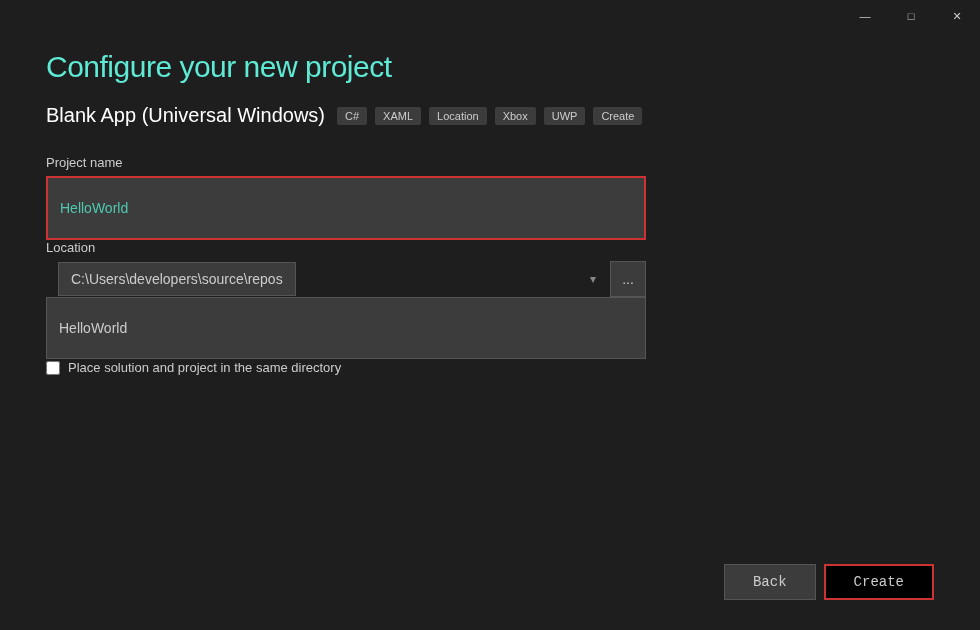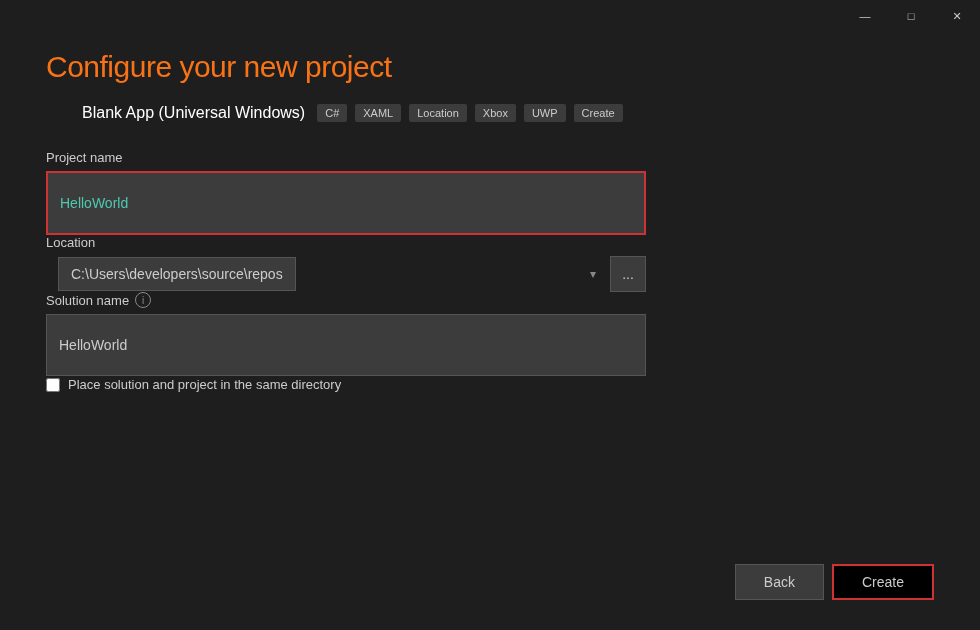--- a/index.html
+++ b/index.html
@@ -44,39 +44,38 @@
     
     .main-content {
       padding: 50px 46px 40px 46px;
       position: relative;
       height: 100%;
     }
 
     .page-title {
       font-size: 30px;
       font-weight: 300;
-      color: #f97316;
+      color: #5eead4;
       margin-bottom: 20px;
       letter-spacing: -0.5px;
     }
 
     .subtitle-row {
       display: flex;
       align-items: center;
       gap: 8px;
       margin-bottom: 28px;
       flex-wrap: wrap;
     }
 
     .subtitle-text {
-      font-size: 16px;
+      font-size: 20px;
       font-weight: 400;
       color: #ffffff;
       margin-right: 4px;
-      margin-left: 36px;
     }
 
     .tag {
       background-color: #3c3c3c;
       color: #cccccc;
       font-size: 11px;
       padding: 3px 8px;
       border-radius: 2px;
     }
 
@@ -197,21 +196,21 @@
       right: 46px;
       display: flex;
       gap: 8px;
     }
 
     .btn {
       padding: 8px 28px;
       font-size: 14px;
       border: 1px solid #555;
       cursor: pointer;
-      font-family: Liberation Sans, sans-serif;
+      font-family: Liberation Mono, monospace;
     }
 
     .btn-back {
       background-color: #3c3c3c;
       color: #cccccc;
     }
 
     .btn-create {
       background-color: #000000;
       color: #cccccc;
@@ -272,24 +271,20 @@
         <div class="select-wrapper">
           <select class="location-input">
             <option value="C:\Users\developers\source\repos">C:\Users\developers\source\repos</option>
           </select>
         </div>
         <button class="browse-btn">...</button>
       </div>
     </div>
 
     <div class="form-group">
-      <div class="field-label-row">
-        <span class="field-label" style="margin-bottom:0;">Solution name</span>
-        <span class="info-icon">i</span>
-      </div>
       <input type="text" class="text-input normal" value="HelloWorld" style="">
     </div>
 
     <div class="checkbox-row">
       <input type="checkbox" class="checkbox-input" id="sameDirCheckbox" style="">
       <label class="checkbox-label" for="sameDirCheckbox">Place solution and project in the same directory</label>
     </div>
 
   </div>
 

